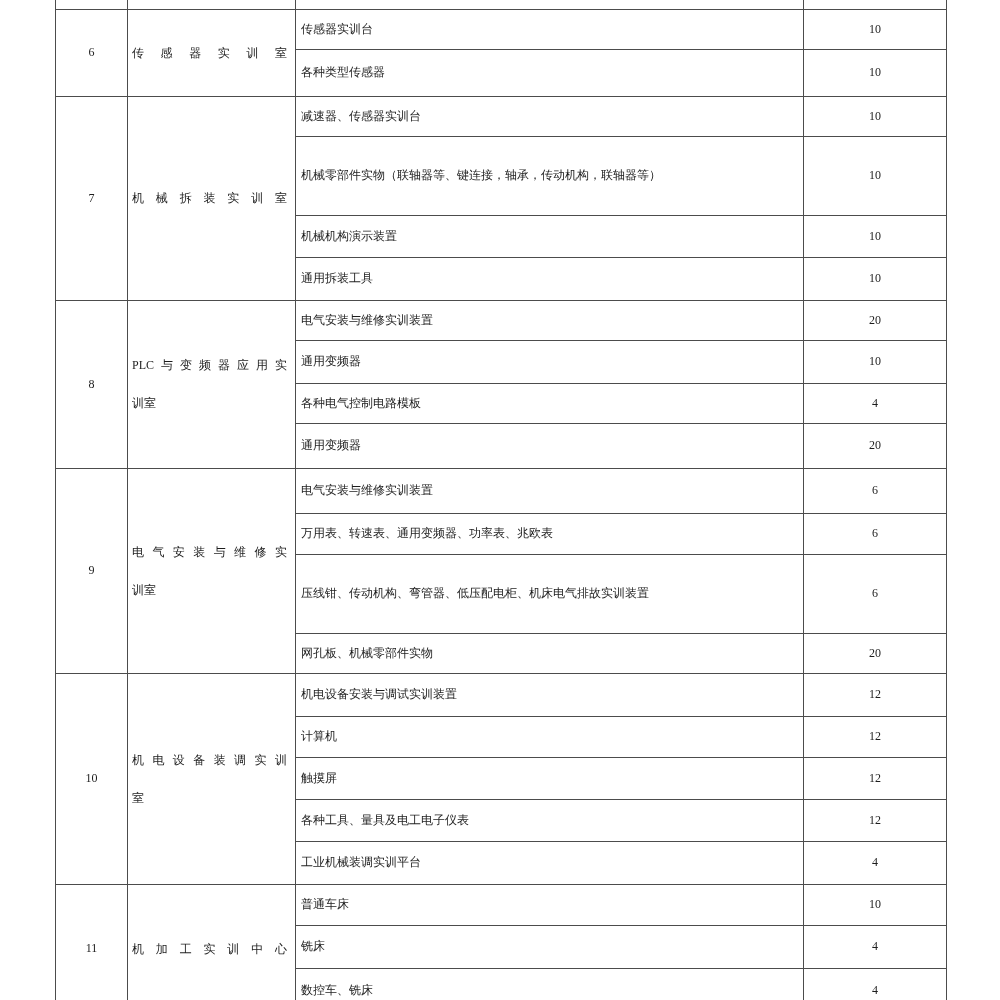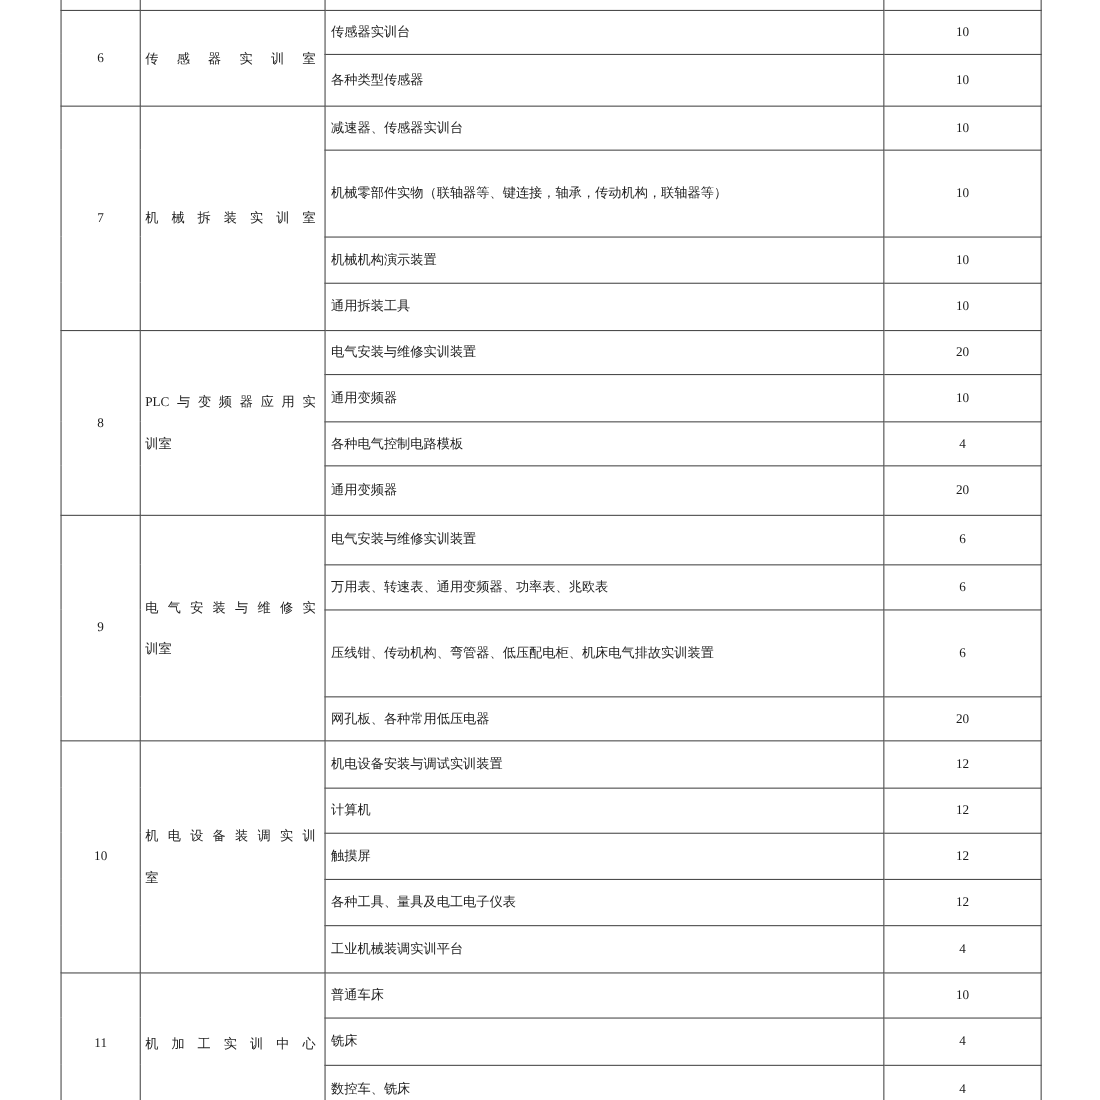--- a/index.html
+++ b/index.html
@@ -166,21 +166,21 @@
         </tr>
         <tr style="height: 41px;">
           <td class="cell-item">万用表、转速表、通用变频器、功率表、兆欧表</td>
           <td class="cell-qty">6</td>
         </tr>
         <tr style="height: 79px;">
           <td class="cell-item">压线钳、传动机构、弯管器、低压配电柜、机床电气排故实训装置</td>
           <td class="cell-qty">6</td>
         </tr>
         <tr style="height: 40px;">
-          <td class="cell-item">网孔板、各种常用低压电器</td>
+          <td class="cell-item">网孔板、机械零部件实物</td>
           <td class="cell-qty">20</td>
         </tr>
         <tr style="height: 43px;">
           <td class="cell-no" rowspan="5">10</td>
           <td class="cell-room" rowspan="5">
             <div class="room-line spread">
               <span>机</span>
               <span>电</span>
               <span>设</span>
               <span>备</span>

